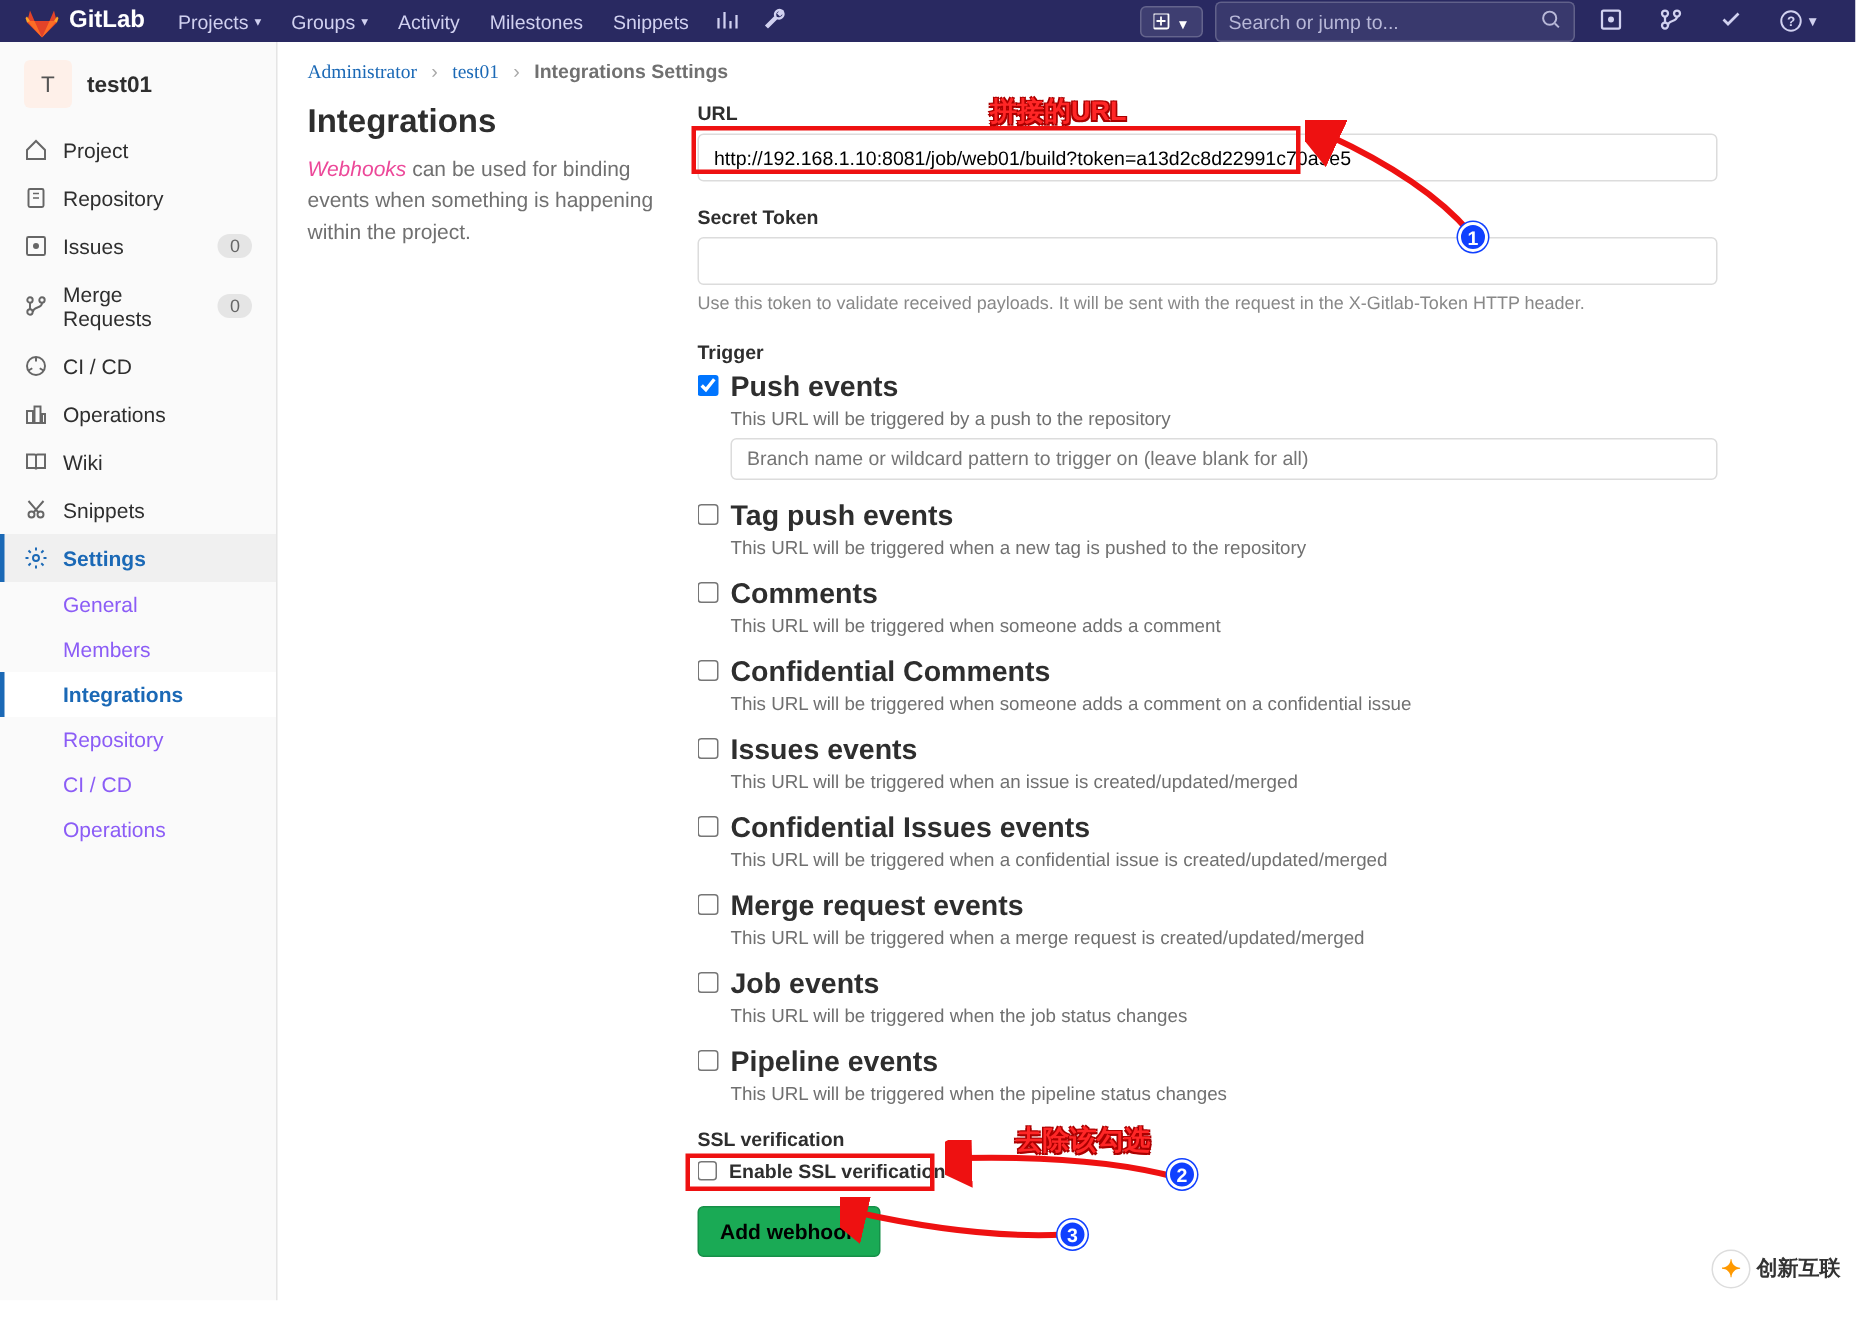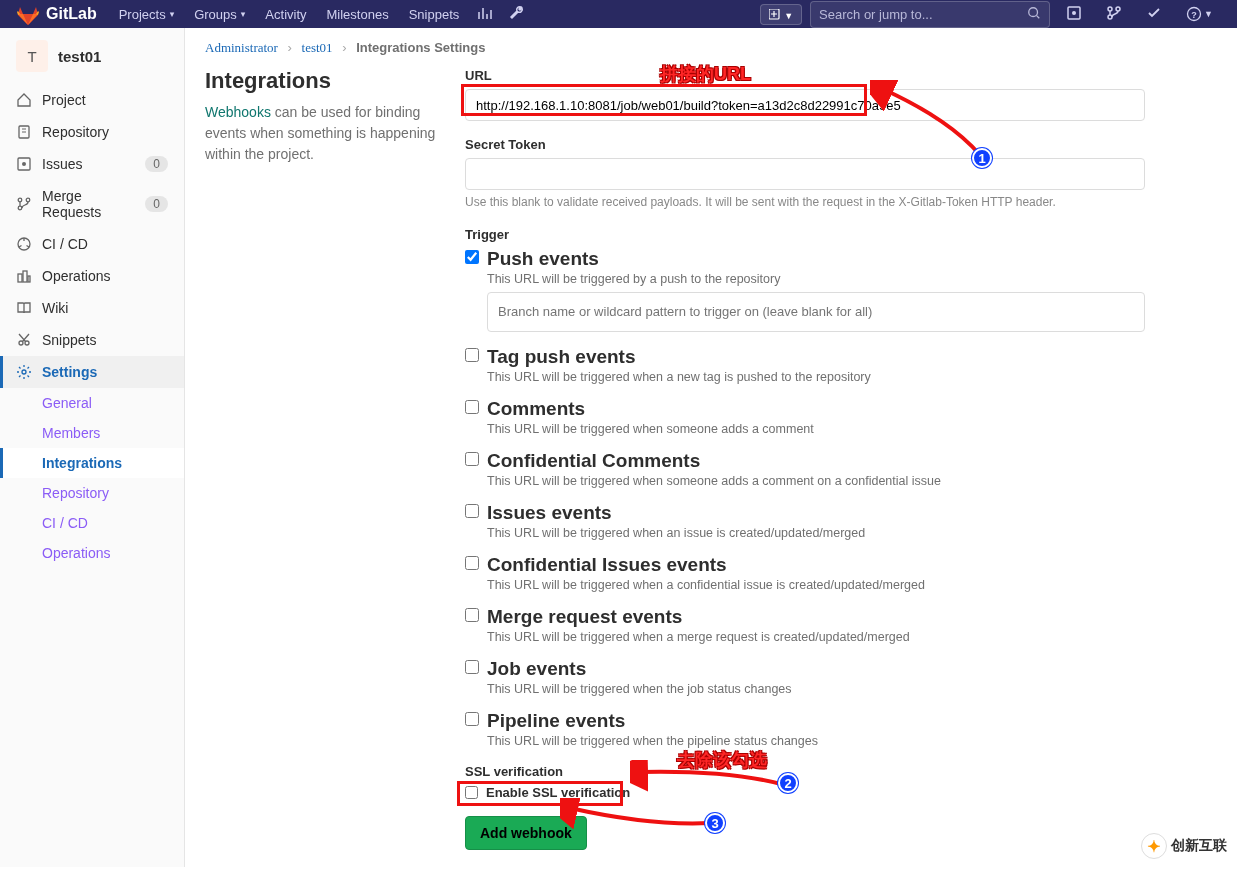--- a/index.html
+++ b/index.html
@@ -28,32 +28,32 @@
 .sidebar-icon { width: 16px; height: 16px; display:inline-flex; align-items:center; justify-content:center; }
 .main { flex: 1; padding: 0; position: relative; }
 .breadcrumb { padding: 12px 20px; font-size: 13px; color: #707070; }
 .breadcrumb a { color: #1b69b6; text-decoration: none; font-family: Liberation Serif, serif; }
 .breadcrumb .sep { margin: 0 6px; color: #aaa; }
 .columns { display: flex; padding: 0 20px; gap: 20px; }
 .left-col { width: 240px; }
 .right-col { flex: 1; max-width: 680px; position:relative; }
 .page-title { font-size: 22px; font-weight: 600; margin-bottom: 8px; }
 .desc { font-size: 14px; color: #707070; line-height: 1.5; }
-.desc a { color: #0f766e; text-decoration: none; }
+.desc a { color: #ec4899; text-decoration: none; font-style: italic; }
 .form-label { font-size: 13px; font-weight: 600; color: #2e2e2e; margin-bottom: 6px; display: block; }
 .form-input { width: 100%; padding: 6px 10px; border: 1px solid #dcdcdc; border-radius: 4px; font-size: 13px; height: 32px; }
 .form-help { font-size: 12px; color: #888; margin-top: 4px; line-height: 1.4; }
 .form-group { margin-bottom: 16px; position: relative; }
 .trigger-list { margin-top: 4px; }
 .trigger-item { display: flex; align-items: flex-start; gap: 8px; margin-bottom: 14px; }
 .trigger-item input[type=checkbox] { margin-top: 2px; width:14px; height:14px; }
 .trigger-body { flex: 1; }
 .trigger-title { font-weight: 600; font-size: 19px; color: #2e2e2e; }
 .trigger-desc { font-size: 12.5px; color: #707070; margin-top: 2px; }
-.branch-input { width: 100%; padding: 6px 10px; border: 1px solid #dcdcdc; border-radius: 4px; font-size: 13px; height: 40px; margin-top: 6px; }
+.branch-input { width: 100%; padding: 6px 10px; border: 1px solid #dcdcdc; border-radius: 4px; font-size: 13px; height: 28px; margin-top: 6px; }
 .ssl-row { display: flex; align-items: center; gap: 8px; margin-bottom: 14px; }
 .add-btn { background: #1aaa55; color: #000000; border: 1px solid #168f48; padding: 8px 14px; border-radius: 4px; font-size: 14px; font-weight: 600; cursor: pointer; }
 
 .redbox { border: 3px solid #e11; position: absolute; pointer-events: none; }
 .anno { position: absolute; font-weight: bold; color: #ff2626; text-shadow: 1px 1px 0 #a00, -1px -1px 0 #a00, 1px -1px 0 #a00, -1px 1px 0 #a00; font-size: 18px; pointer-events:none; }
 .num-badge { width: 20px; height: 20px; border-radius: 50%; background: #1040ff; color: #fff; font-weight: bold; font-size: 13px; display: flex; align-items: center; justify-content: center; border: 2px solid #fff; box-shadow: 0 0 0 1px #1040ff; position: absolute; }
 .arrow { position: absolute; pointer-events:none; }
 .chev { font-size: 9px; }
 .wm { position:absolute; right:10px; bottom:8px; font-size:14px; color:#333; font-weight:bold; display:flex; align-items:center; gap:4px;}
 .wm-ico { width:26px;height:26px;border-radius:50%;background:#fff;border:1px solid #ddd;display:flex;align-items:center;justify-content:center;color:#f90;font-weight:bold;font-size:16px;}
@@ -248,21 +248,21 @@
           <label class="form-label">URL</label>
           <input class="form-input" value="http://192.168.1.10:8081/job/web01/build?token=a13d2c8d22991c70a9e5" style="">
           <div class="redbox" style="left:-4px; top:16px; width:406px; height:32px;"></div>
         </div>
 
         <div class="anno" style="left:195px; top:-6px;">拼接的URL</div>
 
         <div class="form-group">
           <label class="form-label">Secret Token</label>
           <input class="form-input" value="" style="">
-          <div class="form-help">Use this blank to validate received payloads. It will be sent with the request in the X-Gitlab-Token HTTP header.</div>
+          <div class="form-help">Use this token to validate received payloads. It will be sent with the request in the X-Gitlab-Token HTTP header.</div>
         </div>
 
         <div class="form-group">
           <label class="form-label">Trigger</label>
           <div class="trigger-list" id="trigger-list">
               <div class="trigger-item">
                 <input type="checkbox" checked="" style="">
                 <div class="trigger-body"><div class="trigger-title">Push events</div><div class="trigger-desc">This URL will be triggered by a push to the repository</div><input class="branch-input" placeholder="Branch name or wildcard pattern to trigger on (leave blank for all)" style=""></div>
               </div>
               <div class="trigger-item">

